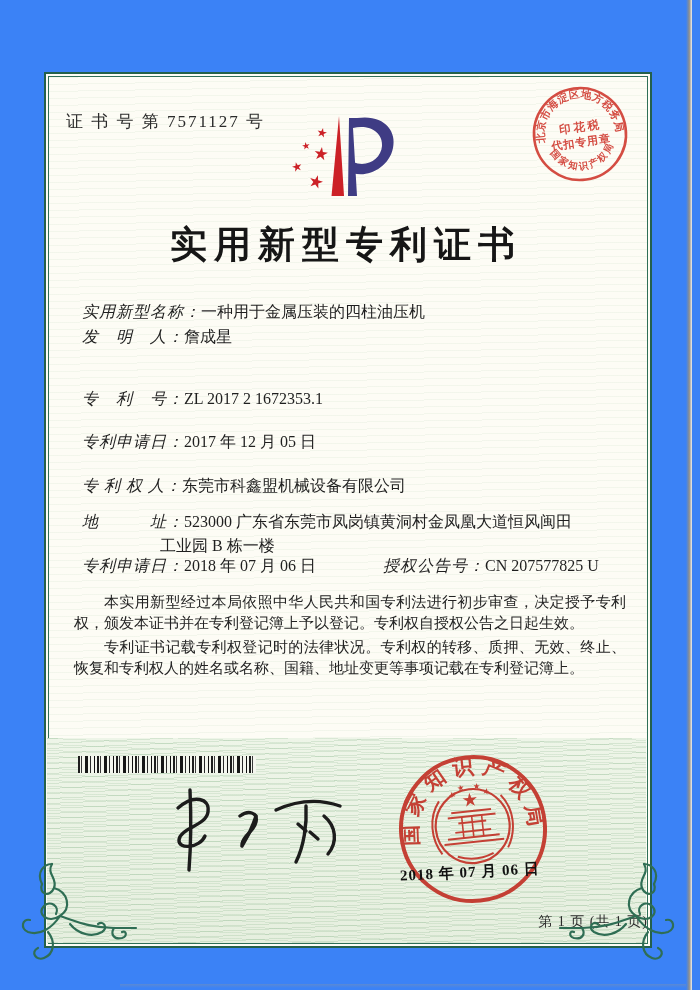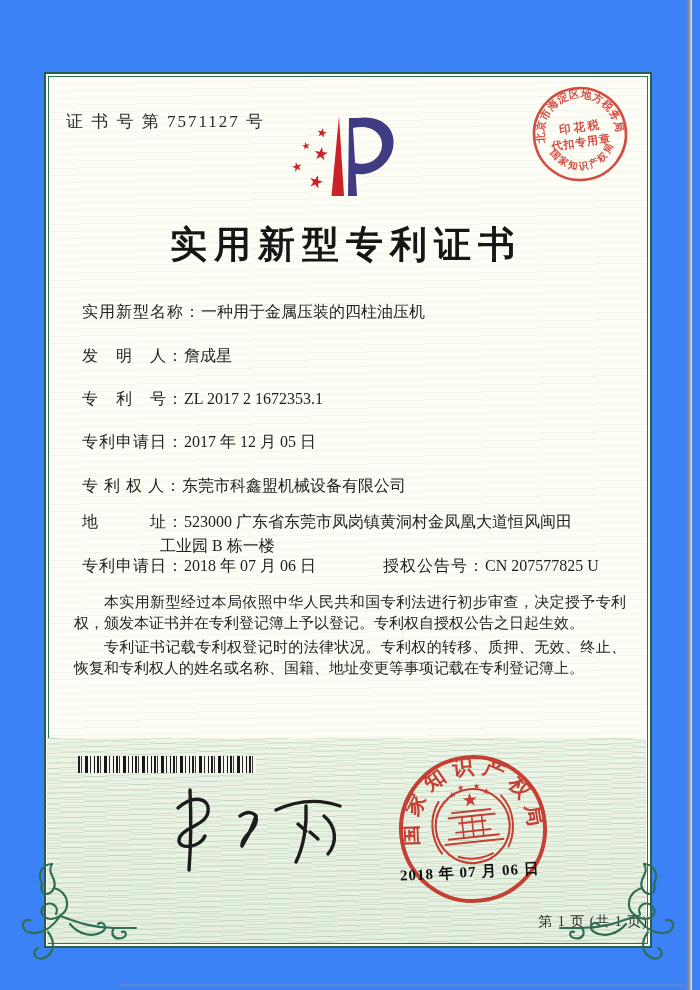--- a/index.html
+++ b/index.html
@@ -26,21 +26,21 @@
      repeating-linear-gradient(177.5deg,rgba(110,165,115,.20) 0 1px,rgba(255,255,255,0) 1px 5px),
      repeating-linear-gradient(2.5deg,rgba(110,165,115,.16) 0 1px,rgba(255,255,255,0) 1px 6px),
      linear-gradient(#eef5e8,#e6efdf);}
   
   .cert-no{position:absolute;left:66px;top:110px;font-size:17px;letter-spacing:2px;color:#2b2b2b;}
   .logo{position:absolute;left:287px;top:112px;}
   .title{position:absolute;left:44px;top:212px;width:604px;text-align:center;
     font-size:37px;font-weight:bold;letter-spacing:7px;color:#161616;margin-top:8px;}
   .fields{position:absolute;left:82px;top:0;width:540px;font-size:16px;}
   .frow{position:absolute;left:0;white-space:nowrap;}
-  .frow .lbl{letter-spacing:1px;}
+  .frow .lbl{letter-spacing:1px;font-style:italic;}
   .addr2{position:absolute;left:78px;white-space:nowrap;}
   .grant-no{position:absolute;left:301px;top:0;white-space:nowrap;}
   .paragraphs{position:absolute;left:70px;top:588px;width:560px;
     font-size:15px;line-height:20.5px;text-align:justify;color:#232323;}
   .paragraphs p{margin:4px;text-indent:2em;}
   .barcode{position:absolute;left:78px;top:756px;width:178px;height:17px;
     background:repeating-linear-gradient(90deg,
       #1d1d1d 0 2px,#f4f6ee 2px 3px,#3a3a3a 3px 4px,#f4f6ee 4px 7px,
       #161616 7px 10px,#f4f6ee 10px 12px,#2a2a2a 12px 13px,#f4f6ee 13px 16px,
       #111 16px 17px,#f4f6ee 17px 19px);}
@@ -79,21 +79,21 @@
     <use href="#star5" transform="translate(10,55) scale(5) rotate(-14)" fill="#cc2127"></use>
     <use href="#star5" transform="translate(29,70) scale(7) rotate(16)" fill="#cc2127"></use>
   </svg>
 
   <div class="title">实用新型专利证书</div>
 
   <div class="fields">
     <div class="frow" style="top:302px">
       <span class="lbl">实用新型名称：</span><span>一种用于金属压装的四柱油压机</span>
     </div>
-    <div class="frow" style="top:346px">
+    <div class="frow" style="top:327px">
       <span class="lbl">发　明　人：</span><span>詹成星</span>
     </div>
     <div class="frow" style="top:389px">
       <span class="lbl">专　利　号：</span><span>ZL 2017 2 1672353.1</span>
     </div>
     <div class="frow" style="top:432px">
       <span class="lbl">专利申请日：</span><span>2017 年 12 月 05 日</span>
     </div>
     <div class="frow" style="top:476px">
       <span class="lbl">专 利 权 人：</span><span>东莞市科鑫盟机械设备有限公司</span>

